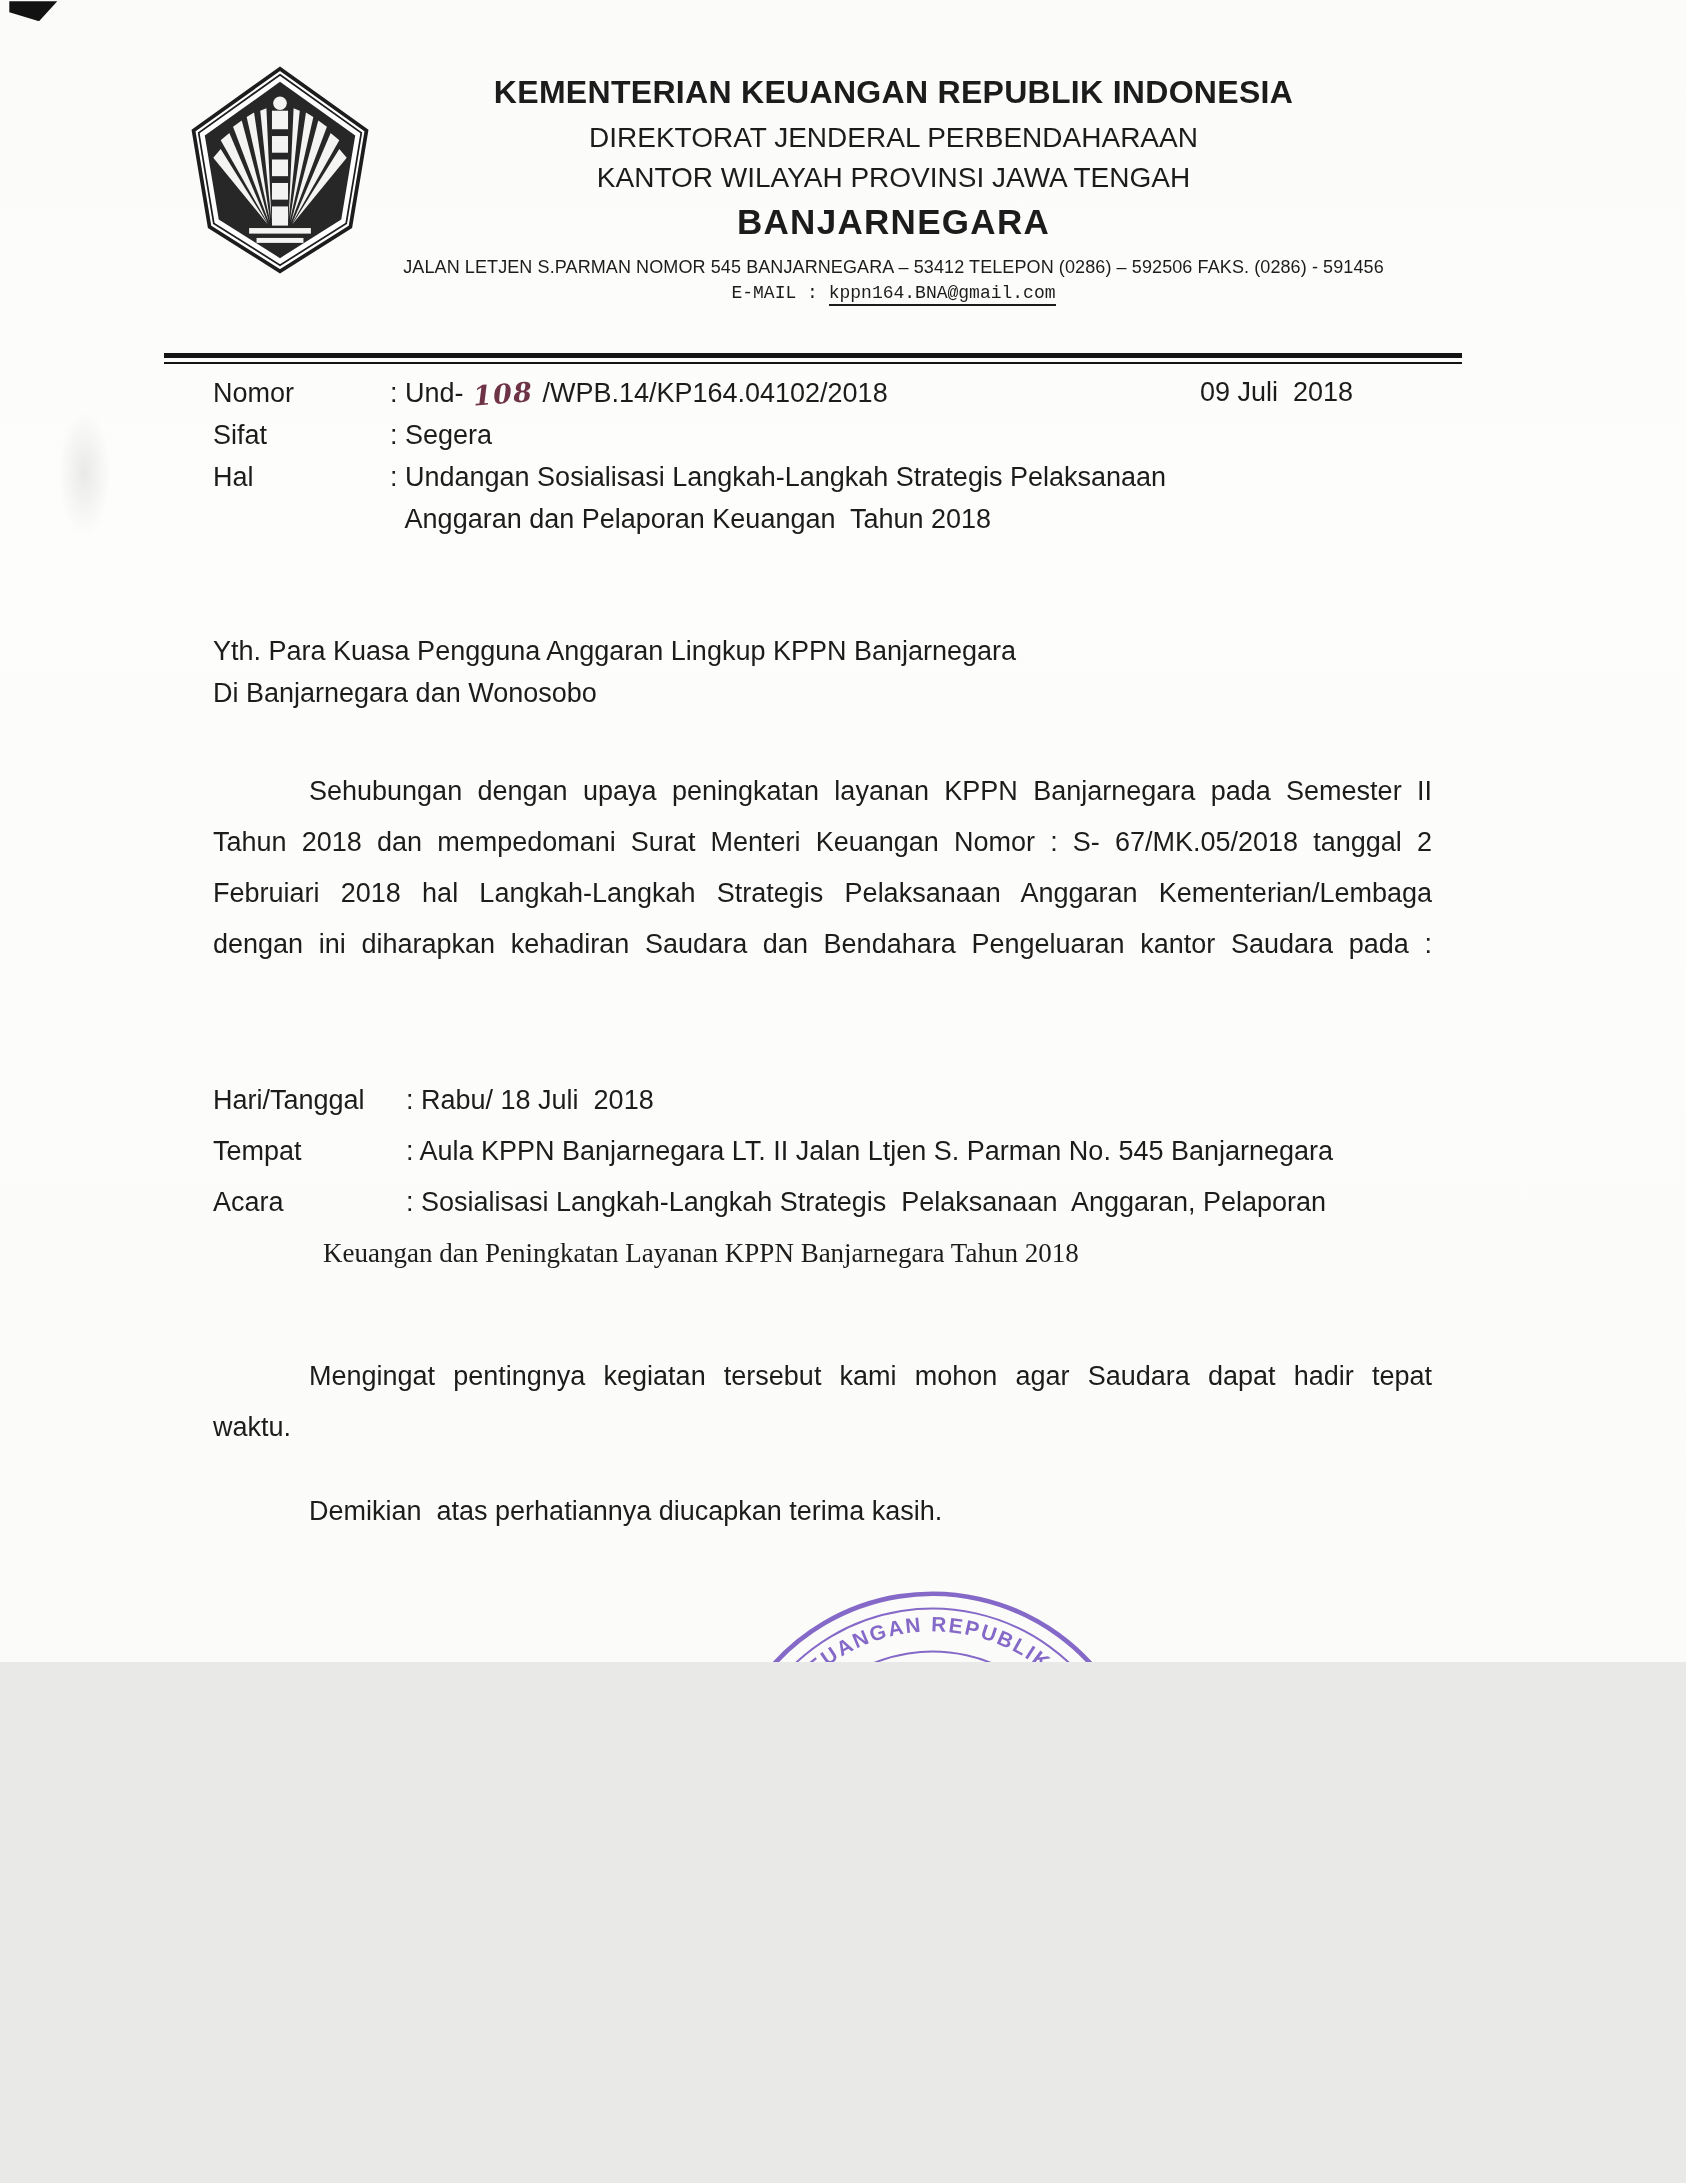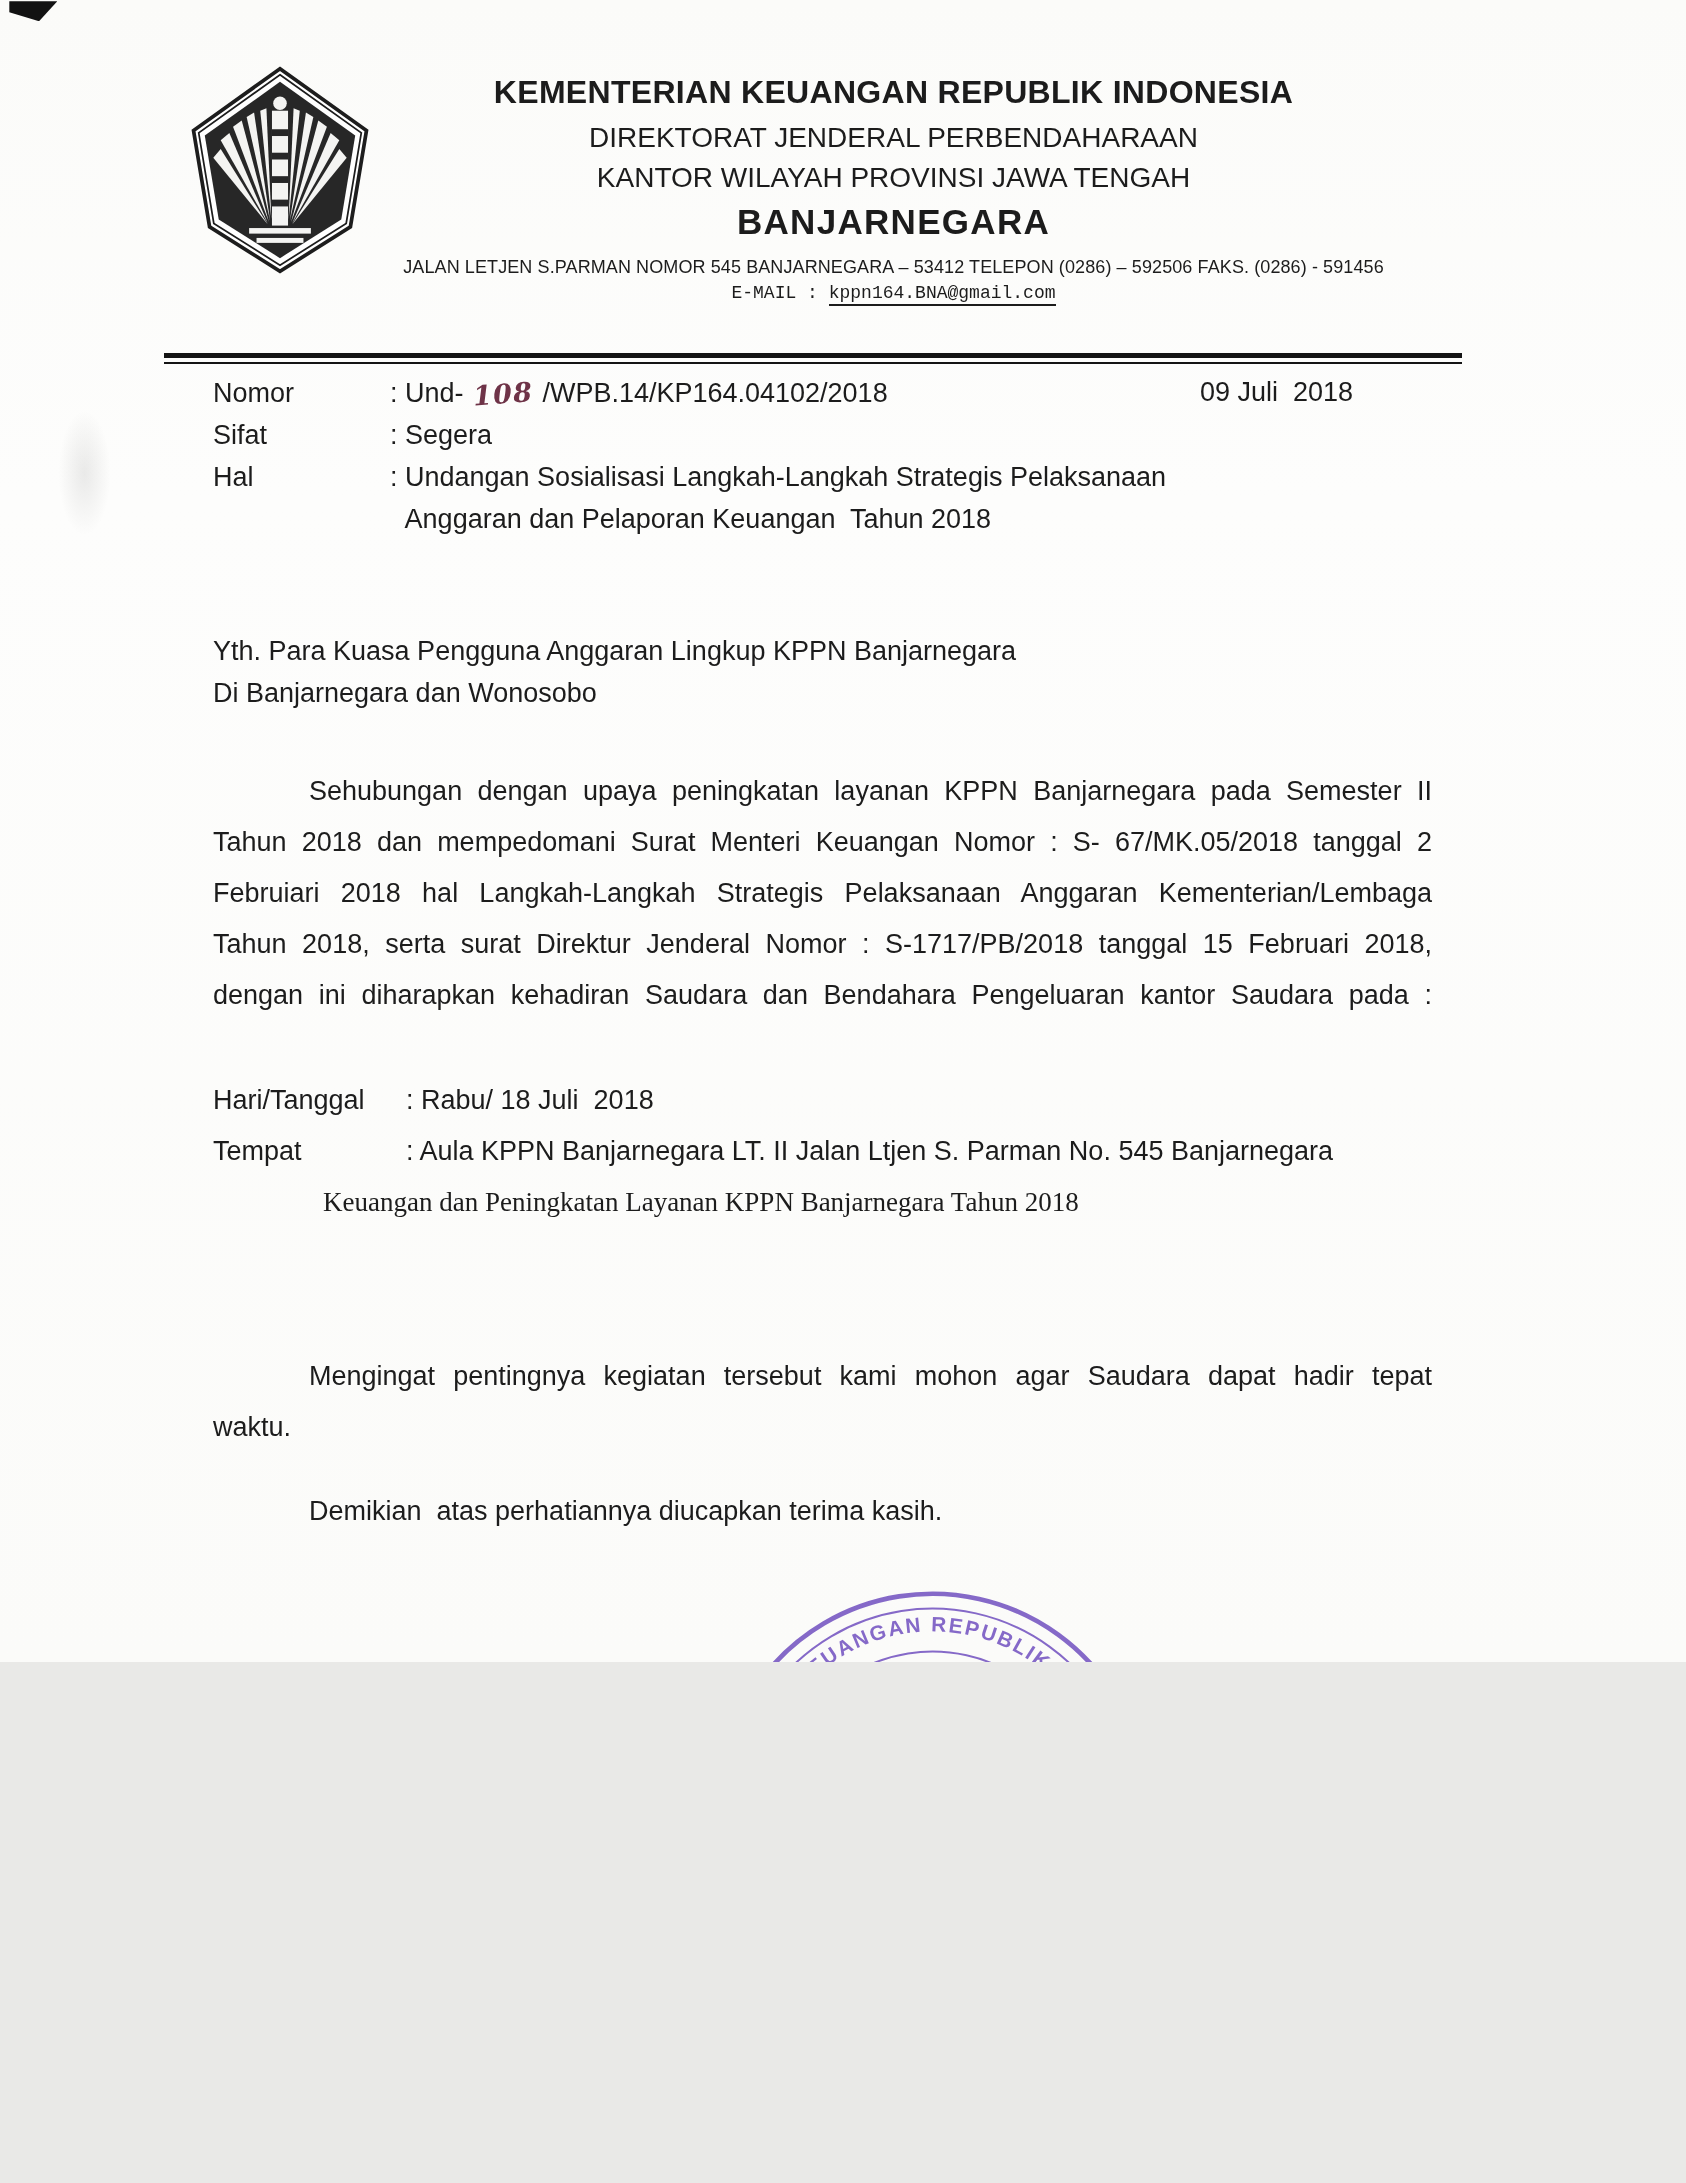--- a/index.html
+++ b/index.html
@@ -151,32 +151,35 @@
 
   <div class="recipient">
     <div>Yth. Para Kuasa Pengguna Anggaran Lingkup KPPN Banjarnegara</div>
     <div>Di Banjarnegara dan Wonosobo</div>
   </div>
 
   <div class="para" style="top:766px;">
     <div class="jline firstline">Sehubungan dengan upaya peningkatan layanan KPPN Banjarnegara pada Semester II</div>
     <div class="jline">Tahun 2018 dan mempedomani Surat Menteri Keuangan Nomor : S- 67/MK.05/2018  tanggal 2</div>
     <div class="jline">Februiari  2018 hal Langkah-Langkah Strategis Pelaksanaan Anggaran Kementerian/Lembaga</div>
-    <div class="jline">Tahun 2018, serta surat Direktur Jenderal Nomor : S-1717/PB/2018 tanggal 15 Februari 2018,</div>
     <div class="jline">dengan ini diharapkan kehadiran  Saudara  dan  Bendahara Pengeluaran kantor Saudara  pada :</div>
   </div>
 
   <div class="details">
     <div class="drow">
       <div class="dlabel">Hari/Tanggal</div>
       <div class="dval prewrap">: Rabu/ 18 Juli  2018</div>
     </div>
     <div class="drow">
       <div class="dlabel">Tempat</div>
       <div class="dval prewrap">: Aula KPPN Banjarnegara LT. II Jalan Ltjen S. Parman No. 545 Banjarnegara</div>
+    </div>
+    <div class="drow">
+      <div class="dlabel">Acara</div>
+      <div class="dval prewrap">: Sosialisasi Langkah-Langkah Strategis  Pelaksanaan  Anggaran, Pelaporan</div>
     </div>
     <div class="dval2 prewrap">Keuangan dan Peningkatan Layanan KPPN Banjarnegara Tahun 2018</div>
   </div>
 
   <div class="para" style="top:1351px;">
     <div class="jline firstline">Mengingat  pentingnya  kegiatan  tersebut  kami  mohon  agar  Saudara  dapat  hadir  tepat</div>
     <div>waktu.</div>
   </div>
 
   <div class="para" style="top:1486px;">

